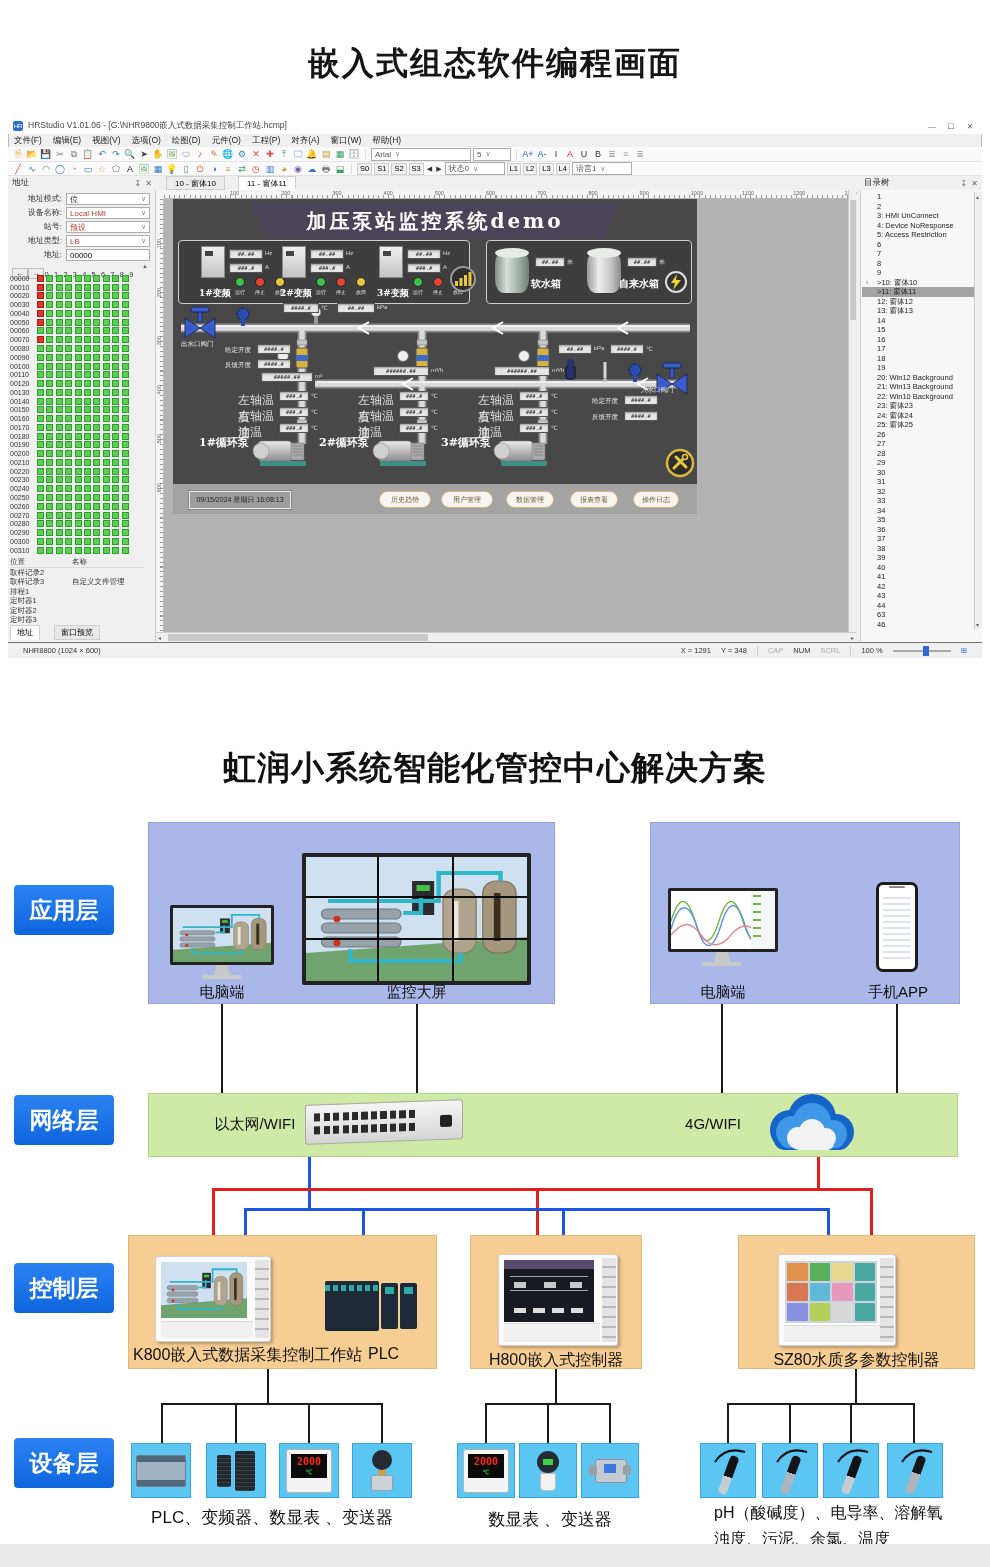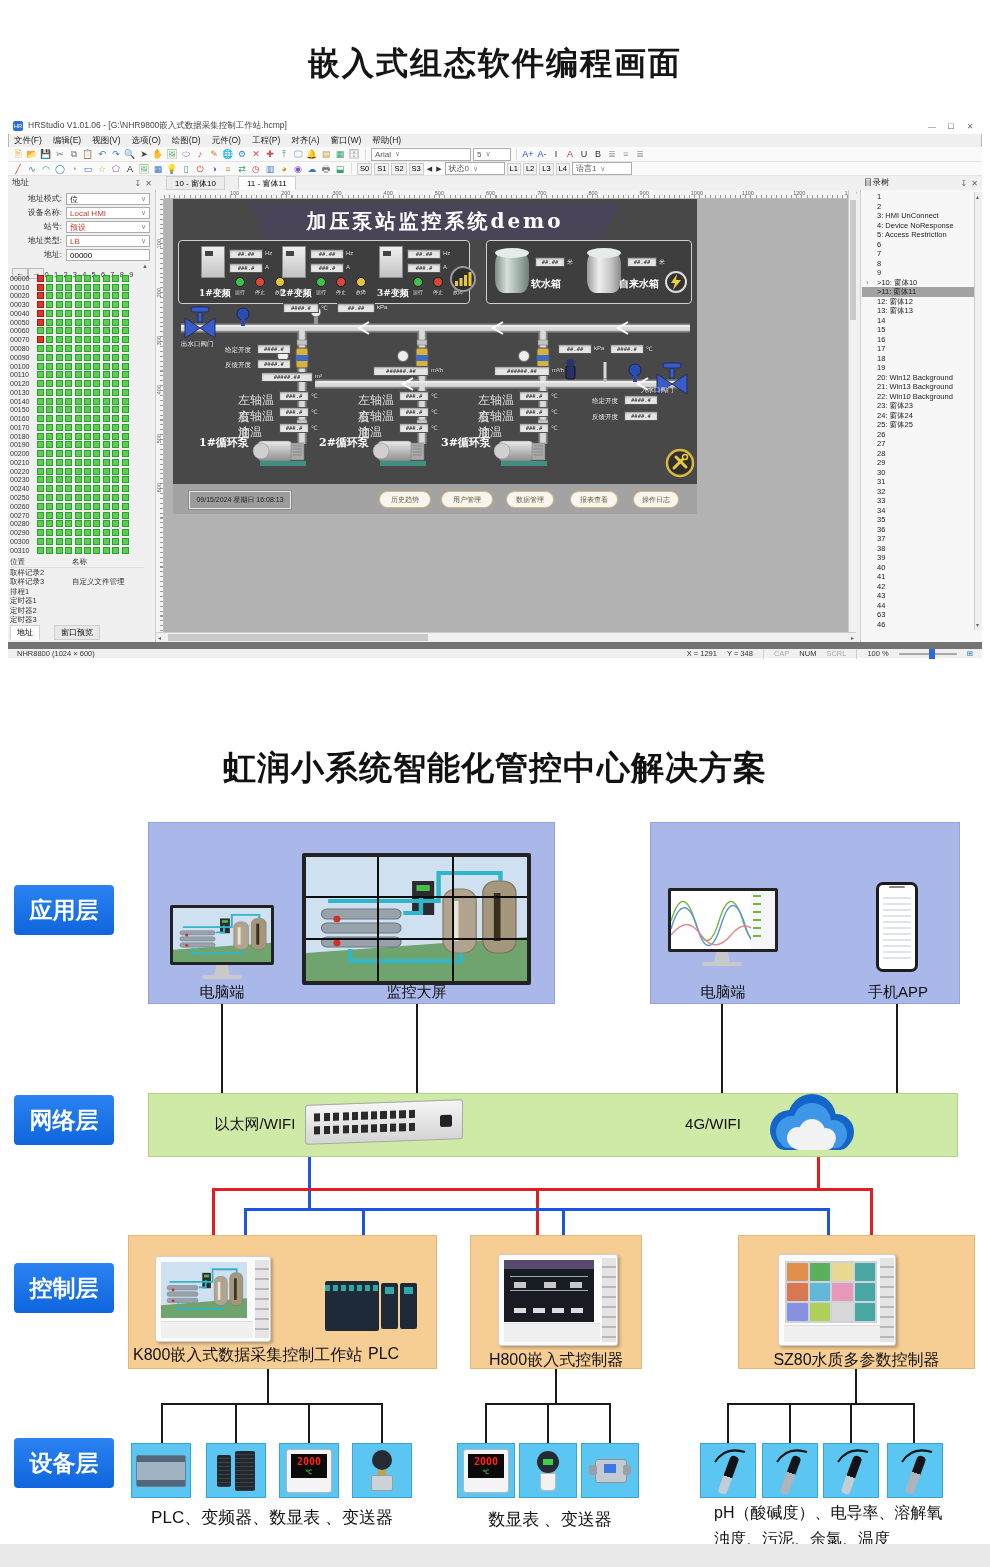--- a/index.html
+++ b/index.html
@@ -82,21 +82,21 @@
   .pumpname{position:absolute;font:bold 11px "DejaVu Serif",serif;color:#fff;white-space:nowrap}
   .dtbox{position:absolute;left:16px;top:7px;width:100px;height:16px;border:1px solid #e8e8e8;outline:1px solid #8a8a8a;background:#9c9c9c;color:#222;font-size:7px;display:flex;align-items:center;justify-content:center;white-space:nowrap}
   .pill{position:absolute;top:7px;height:17px;border:1px solid #d8b478;border-radius:9px;background:#f7f5f0;color:#6a5a3a;font-size:7px;display:flex;align-items:center;justify-content:center;box-sizing:border-box;white-space:nowrap}
   
   #treepanel{position:absolute;left:860px;top:176px;width:122px;height:466px;background:#f7f7f7;border-left:1px solid #cfcfcf;box-sizing:border-box}
   #treelist{position:absolute;left:862px;top:192px;width:112px;height:438px;overflow:hidden;font-size:7.5px;color:#222}
   .titem{position:relative;height:9.5px;line-height:9.5px;padding-left:15px;white-space:nowrap}
   .titem.sel{background:#a3a3a3}
   .exp{position:absolute;left:4px;color:#777}
   
-  #statusbar{position:absolute;left:8px;top:642px;width:974px;height:16px;background:#f0f0f0;border-top:7px solid #737373;display:flex;align-items:center;font-size:7.5px;color:#333;box-sizing:border-box;padding:0 9px;gap:10px}
+  #statusbar{position:absolute;left:8px;top:642px;width:974px;height:16px;background:#f0f0f0;border-top:1px solid #737373;display:flex;align-items:center;font-size:7.5px;color:#333;box-sizing:border-box;padding:0 15px;gap:10px}
   .sbsep{width:1px;height:10px;background:#d0d0d0}
   .gray{color:#aaa}
   .slider{width:58px;height:2px;background:#aaa;position:relative}
   .sthumb{position:absolute;left:30px;top:-4px;width:6px;height:10px;background:#2e6bd8}
   
   .soltitle{position:absolute;left:0;top:746px;width:990px;text-align:center;font-size:33px;font-weight:bold;color:#111;letter-spacing:1px}
   .layerbtn{position:absolute;left:14px;width:100px;height:50px;background:linear-gradient(#2b82f2,#0f66dd);color:#fff;font-weight:bold;font-size:23px;text-align:center;line-height:50px;border-radius:4px}
   .apanel{position:absolute;background:#aab7e9;border:1px solid #93a2d8;box-sizing:border-box}
   .npanel{position:absolute;left:148px;top:1093px;width:810px;height:64px;background:#cfe9a6;border:1px solid #b2d284;box-sizing:border-box}
   .cpanel{position:absolute;top:1235px;height:134px;background:#f6cd92;border:1px solid #e0b878;box-sizing:border-box}

